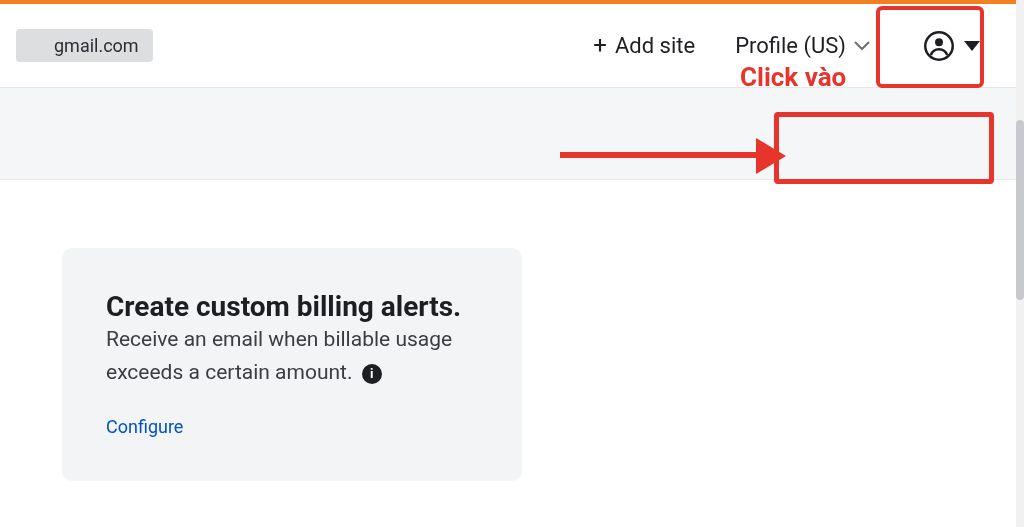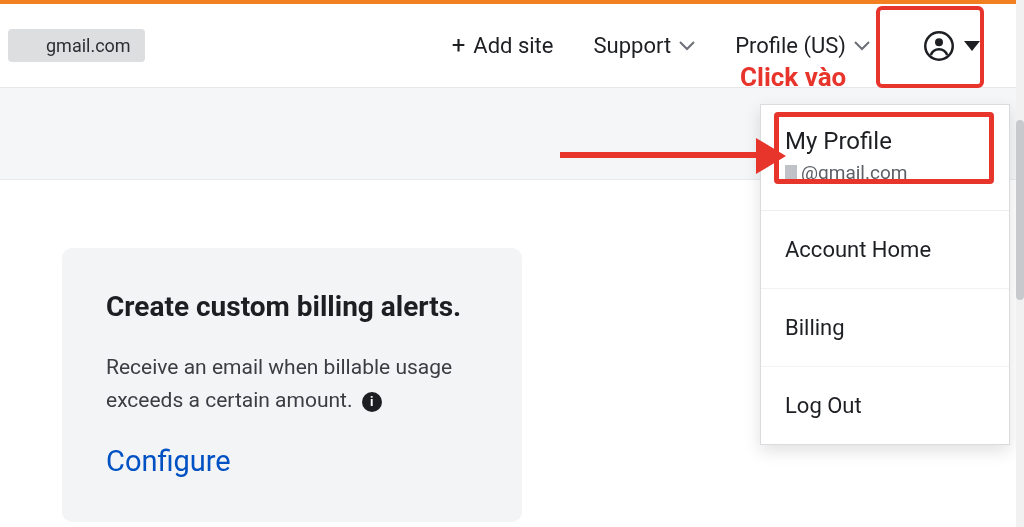--- a/index.html
+++ b/index.html
@@ -3,21 +3,21 @@
 <meta charset="utf-8">
 <style>
   * { box-sizing: border-box; margin: 0; padding: 0; }
   html, body { width: 1024px; height: 527px; font-family: -apple-system, BlinkMacSystemFont, "Segoe UI", Roboto, Helvetica, Arial, sans-serif; background: #fff; overflow: hidden; }
   .page { position: relative; width: 1024px; height: 527px; }
 
   
   .accent { position: absolute; top: 0; left: 0; right: 8px; height: 4px; background: #f38020; }
 
   
-  .header { position: absolute; top: 4px; left: 0; right: 8px; height: 84px; background: #fff; border-bottom: 1px solid #e5e7eb; display: flex; align-items: center; justify-content: space-between; padding: 0 22px 0 8px; }
+  .header { position: absolute; top: 4px; left: 0; right: 8px; height: 84px; background: #fff; border-bottom: 1px solid #e5e7eb; display: flex; align-items: center; justify-content: space-between; padding: 0 22px 0 16px; }
   .email-pill { background: #dcdee0; border-radius: 4px; padding: 6px 14px 6px 38px; font-size: 18px; color: #2c2e33; }
   .nav { display: flex; align-items: center; gap: 40px; }
   .nav-item { display: flex; align-items: center; gap: 8px; font-size: 22px; color: #1d1f23; cursor: pointer; }
   .nav-item .caret svg { display: block; }
   .plus { font-size: 24px; position: relative; top: -1px; }
   .user-btn { display: flex; align-items: center; gap: 10px; padding: 6px 14px; }
   .user-btn svg { display: block; }
 
   
   .substrip { position: absolute; top: 88px; left: 0; right: 8px; height: 92px; background: #f5f6f7; border-bottom: 1px solid #e8eaec; }
@@ -41,48 +41,40 @@
   .hl-profile { position: absolute; top: 112px; left: 774px; width: 220px; height: 72px; border: 5px solid #e7352c; border-radius: 4px; pointer-events: none; }
 
   
   .arrow-wrap { position: absolute; top: 134px; left: 560px; width: 240px; height: 40px; pointer-events: none; }
   .arrow-line { position: absolute; top: 18px; left: 0; width: 200px; height: 6px; background: #e7352c; }
   .arrow-head { position: absolute; top: 4px; left: 196px; width: 0; height: 0; border-top: 18px solid transparent; border-bottom: 18px solid transparent; border-left: 30px solid #e7352c; }
 
   
   .card { position: absolute; top: 248px; left: 62px; width: 460px; background: #f3f4f6; border-radius: 10px; padding: 42px 40px 44px 44px; }
   .card h2 { font-size: 28px; font-weight: 700; color: #1c1e22; }
-  .card p { font-size: 21px; line-height: 1.55; color: #3a3d42; margin-top: 28px; }
+  .card p { font-size: 21px; line-height: 1.55; color: #3a3d42; }
   .info-icon { display: inline-flex; align-items: center; justify-content: center; width: 20px; height: 20px; border-radius: 50%; background: #1c1e22; color: #fff; font-size: 13px; font-weight: 700; margin-left: 4px; position: relative; top: -1px; }
-  .configure { display: inline-block; margin-top: 28px; font-size: 29px; color: #0051c3; cursor: pointer; }
+  .configure { display: inline-block; margin-top: 28px; font-size: 18px; color: #0051c3; cursor: pointer; }
 
   
   .scrollbar { position: absolute; top: 0; right: 0; width: 8px; height: 527px; background: #f1f1f1; }
   .scrollbar .thumb { position: absolute; top: 120px; left: 0; width: 8px; height: 180px; background: #c7c9cc; border-radius: 4px; }
 </style>
 </head>
 <body>
 
 <div class="page">
   <div class="accent"></div>
 
   <div class="header">
     <div class="email-pill">gmail.com</div>
     <div class="nav">
       <div class="nav-item">
         <span class="plus">+</span>
         <span>Add site</span>
-      </div>
-      <div class="nav-item">
-        <span>Support</span>
-        <span class="caret">
-          <svg width="16" height="10" viewBox="0 0 16 10">
-              <path d="M1 1 L8 8 L15 1" fill="none" stroke="#6b6f76" stroke-width="2"></path>
-            </svg>
-        </span>
       </div>
       <div class="nav-item">
         <span>Profile (US)</span>
         <span class="caret">
           <svg width="16" height="10" viewBox="0 0 16 10">
               <path d="M1 1 L8 8 L15 1" fill="none" stroke="#6b6f76" stroke-width="2"></path>
             </svg>
         </span>
       </div>
       <div class="nav-item user-btn">
@@ -97,32 +89,20 @@
           <svg width="16" height="10" viewBox="0 0 16 10">
               <polygon points="0,0 16,0 8,10" fill="#1d1f23"></polygon>
             </svg>
         </span>
       </div>
     </div>
   </div>
 
   <div class="substrip"></div>
 
-  <div class="menu">
-    <div class="menu-top">
-      <div class="title">My Profile</div>
-      <div class="email-row">
-        <span class="dot"></span>
-        <span>@gmail.com</span>
-      </div>
-    </div>
-    <div class="menu-item">Account Home</div>
-    <div class="menu-item">Billing</div>
-    <div class="menu-item">Log Out</div>
-  </div>
 
   <div class="hl-user"></div>
   <div class="click-label">Click vào</div>
   <div class="hl-profile"></div>
   <div class="arrow-wrap">
     <div class="arrow-line"></div>
     <div class="arrow-head"></div>
   </div>
 
   <div class="card">

